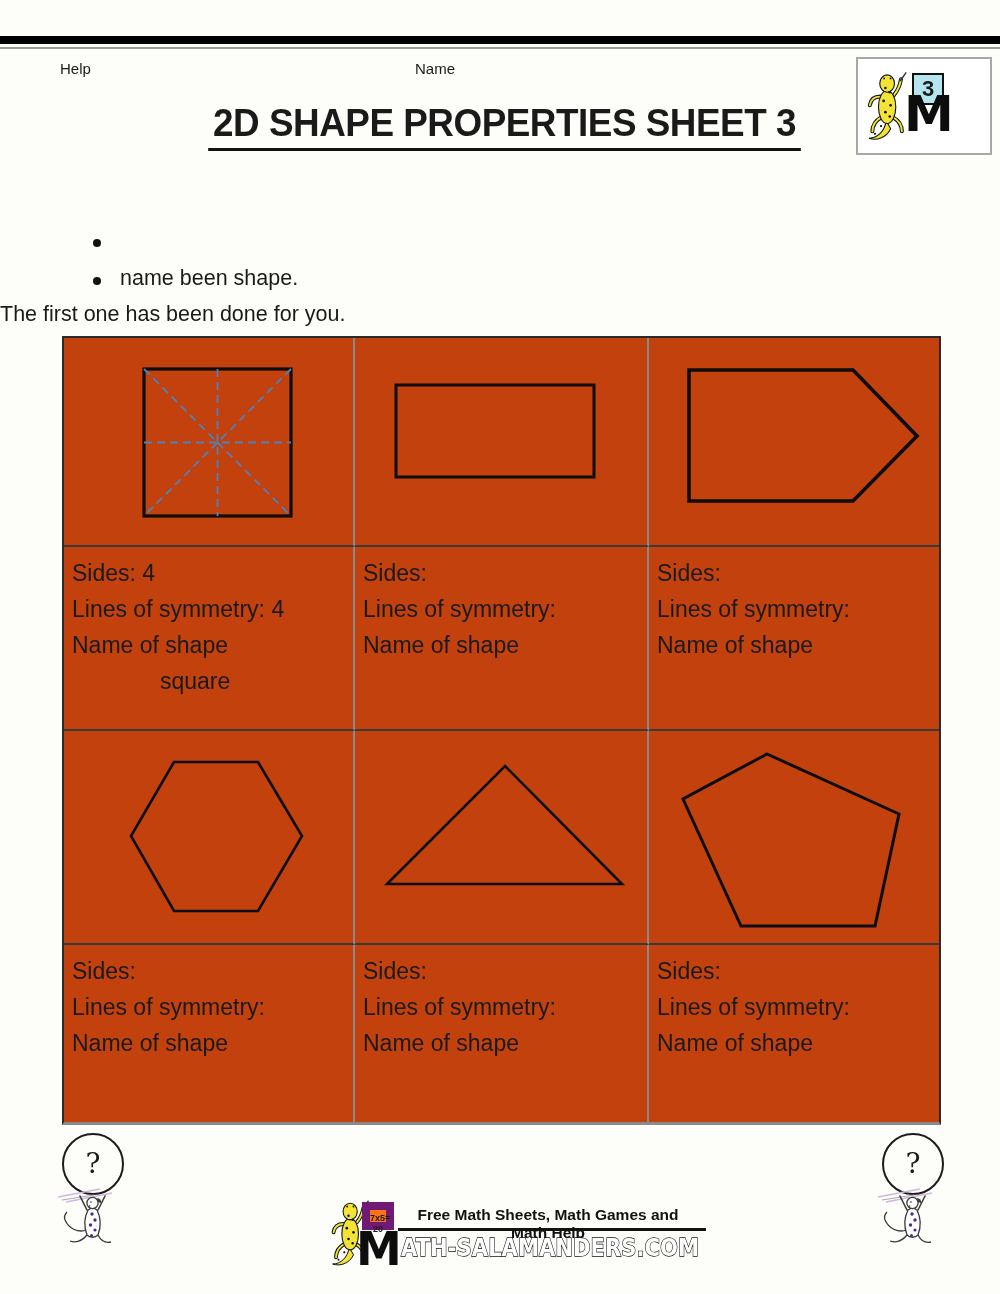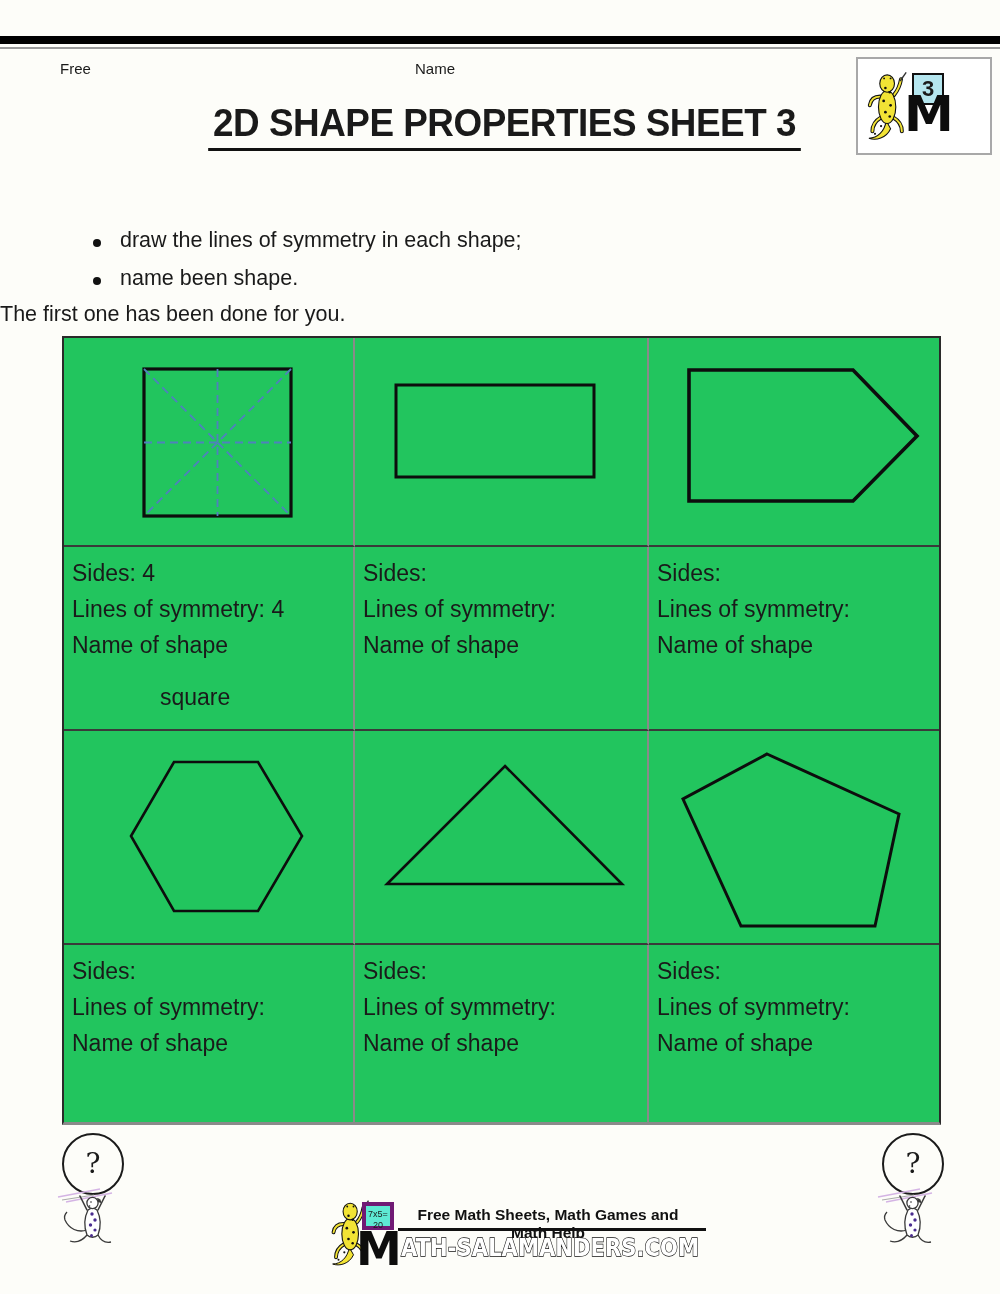--- a/index.html
+++ b/index.html
@@ -30,36 +30,36 @@
   .bullet-dot{position:absolute;width:8px;height:8px;border-radius:50%;background:#111;}
   #bullet1-dot{left:93px;top:239px;}
   #bullet2-dot{left:93px;top:277px;}
   #bullet1-text{left:120px;top:228px;}
   #bullet2-text{left:120px;top:266px;}
   #instr-note{left:0;right:0;top:302px;text-align:left;}
 
   
   #table{left:62px;top:336px;width:879px;height:789px;border:2px solid #2a2a2a;border-bottom:3px solid #8a8a8a;
          display:grid;grid-template-columns:291px 294px 290px;grid-template-rows:209px 184px 214px 177px;
-         background:#22c55e;box-sizing:border-box;}
+         background:#c2410c;box-sizing:border-box;}
   .cell{position:relative;border-right:2px solid #8a8a8a;border-bottom:2px solid #3a3a3a;box-sizing:border-box;}
   .cell.last-col{border-right:none;}
   .cell.last-row{border-bottom:none;}
   .cell svg{position:absolute;left:0;top:0;}
   .labels{padding:8px 4px 0 8px;font-size:23px;line-height:36px;}
-  .answer-line{padding-left:88px;margin-top:16px;}
+  .answer-line{padding-left:88px;}
 
   
   .q-circle{width:58px;height:58px;border:2.5px solid #1b1b1b;border-radius:50%;background:#fdfdf9;
             text-align:center;font-family:"DejaVu Serif",serif;font-size:28px;line-height:58px;}
   #q-left{left:62px;top:1133px;}
   #q-right{left:882px;top:1133px;}
 
-  #footer-sign{left:362px;top:1202px;width:32px;height:28px;background:#5eead4;border:4px solid #701a75;
-               font-size:9px;font-weight:normal;line-height:11px;text-align:center;padding-top:3px;box-sizing:border-box;}
+  #footer-sign{left:362px;top:1202px;width:32px;height:28px;background:#f97316;border:8px solid #701a75;
+               font-size:9px;font-weight:bold;line-height:11px;text-align:center;padding-top:3px;box-sizing:border-box;}
   #footer-m{left:356px;top:1222px;font-size:46px;}
   #footer-tagline{left:402px;top:1206px;width:292px;text-align:center;font-size:15.5px;font-weight:bold;color:#111;}
   #footer-rule{left:398px;top:1228px;width:308px;height:3px;background:#111;}
   #footer-site{left:398px;top:1232px;}
 </style>
 </head>
 <body>
 
 <svg width="0" height="0" style="position:absolute">
   <defs>
@@ -108,37 +108,36 @@
       <circle cx="37.5" cy="51.5" r="1.5" fill="#4a2c8f"></circle>
     </g>
   </defs>
 </svg>
 
 <div id="canvas">
 
   <div class="abs" id="top-bar"></div>
   <div class="abs" id="top-bar-line"></div>
 
-  <div class="abs" id="name-label">Free</div>
+  <div class="abs" id="name-label">Help</div>
   <div class="abs" id="date-label">Name</div>
 
   <div class="abs" id="badge">
     <svg width="52" height="80" viewBox="0 0 60 84" style="position:absolute;left:4px;top:8px">
         <use href="#salamander"></use>
       </svg>
     <div id="badge-sign">3</div>
     <div class="m-glyph" id="badge-m">M</div>
   </div>
 
   <div class="abs" id="title-wrap">
     <span>2D SHAPE PROPERTIES SHEET 3</span>
   </div>
 
   <div class="abs bullet-dot" id="bullet1-dot"></div>
-  <div class="abs instr" id="bullet1-text">draw the lines of symmetry in each shape;</div>
   <div class="abs bullet-dot" id="bullet2-dot"></div>
   <div class="abs instr" id="bullet2-text">name been shape.</div>
   <div class="abs instr" id="instr-note">The first one has been done for you.</div>
 
   <div class="abs" id="table">
 
     <div class="cell">
       <svg width="289" height="207" viewBox="0 0 289 207">
         <rect x="80" y="31" width="147" height="147" fill="none" stroke="#0d0d0d" stroke-width="3.2"></rect>
         <g stroke="#4f81bd" stroke-width="1.8" stroke-dasharray="8 5">

